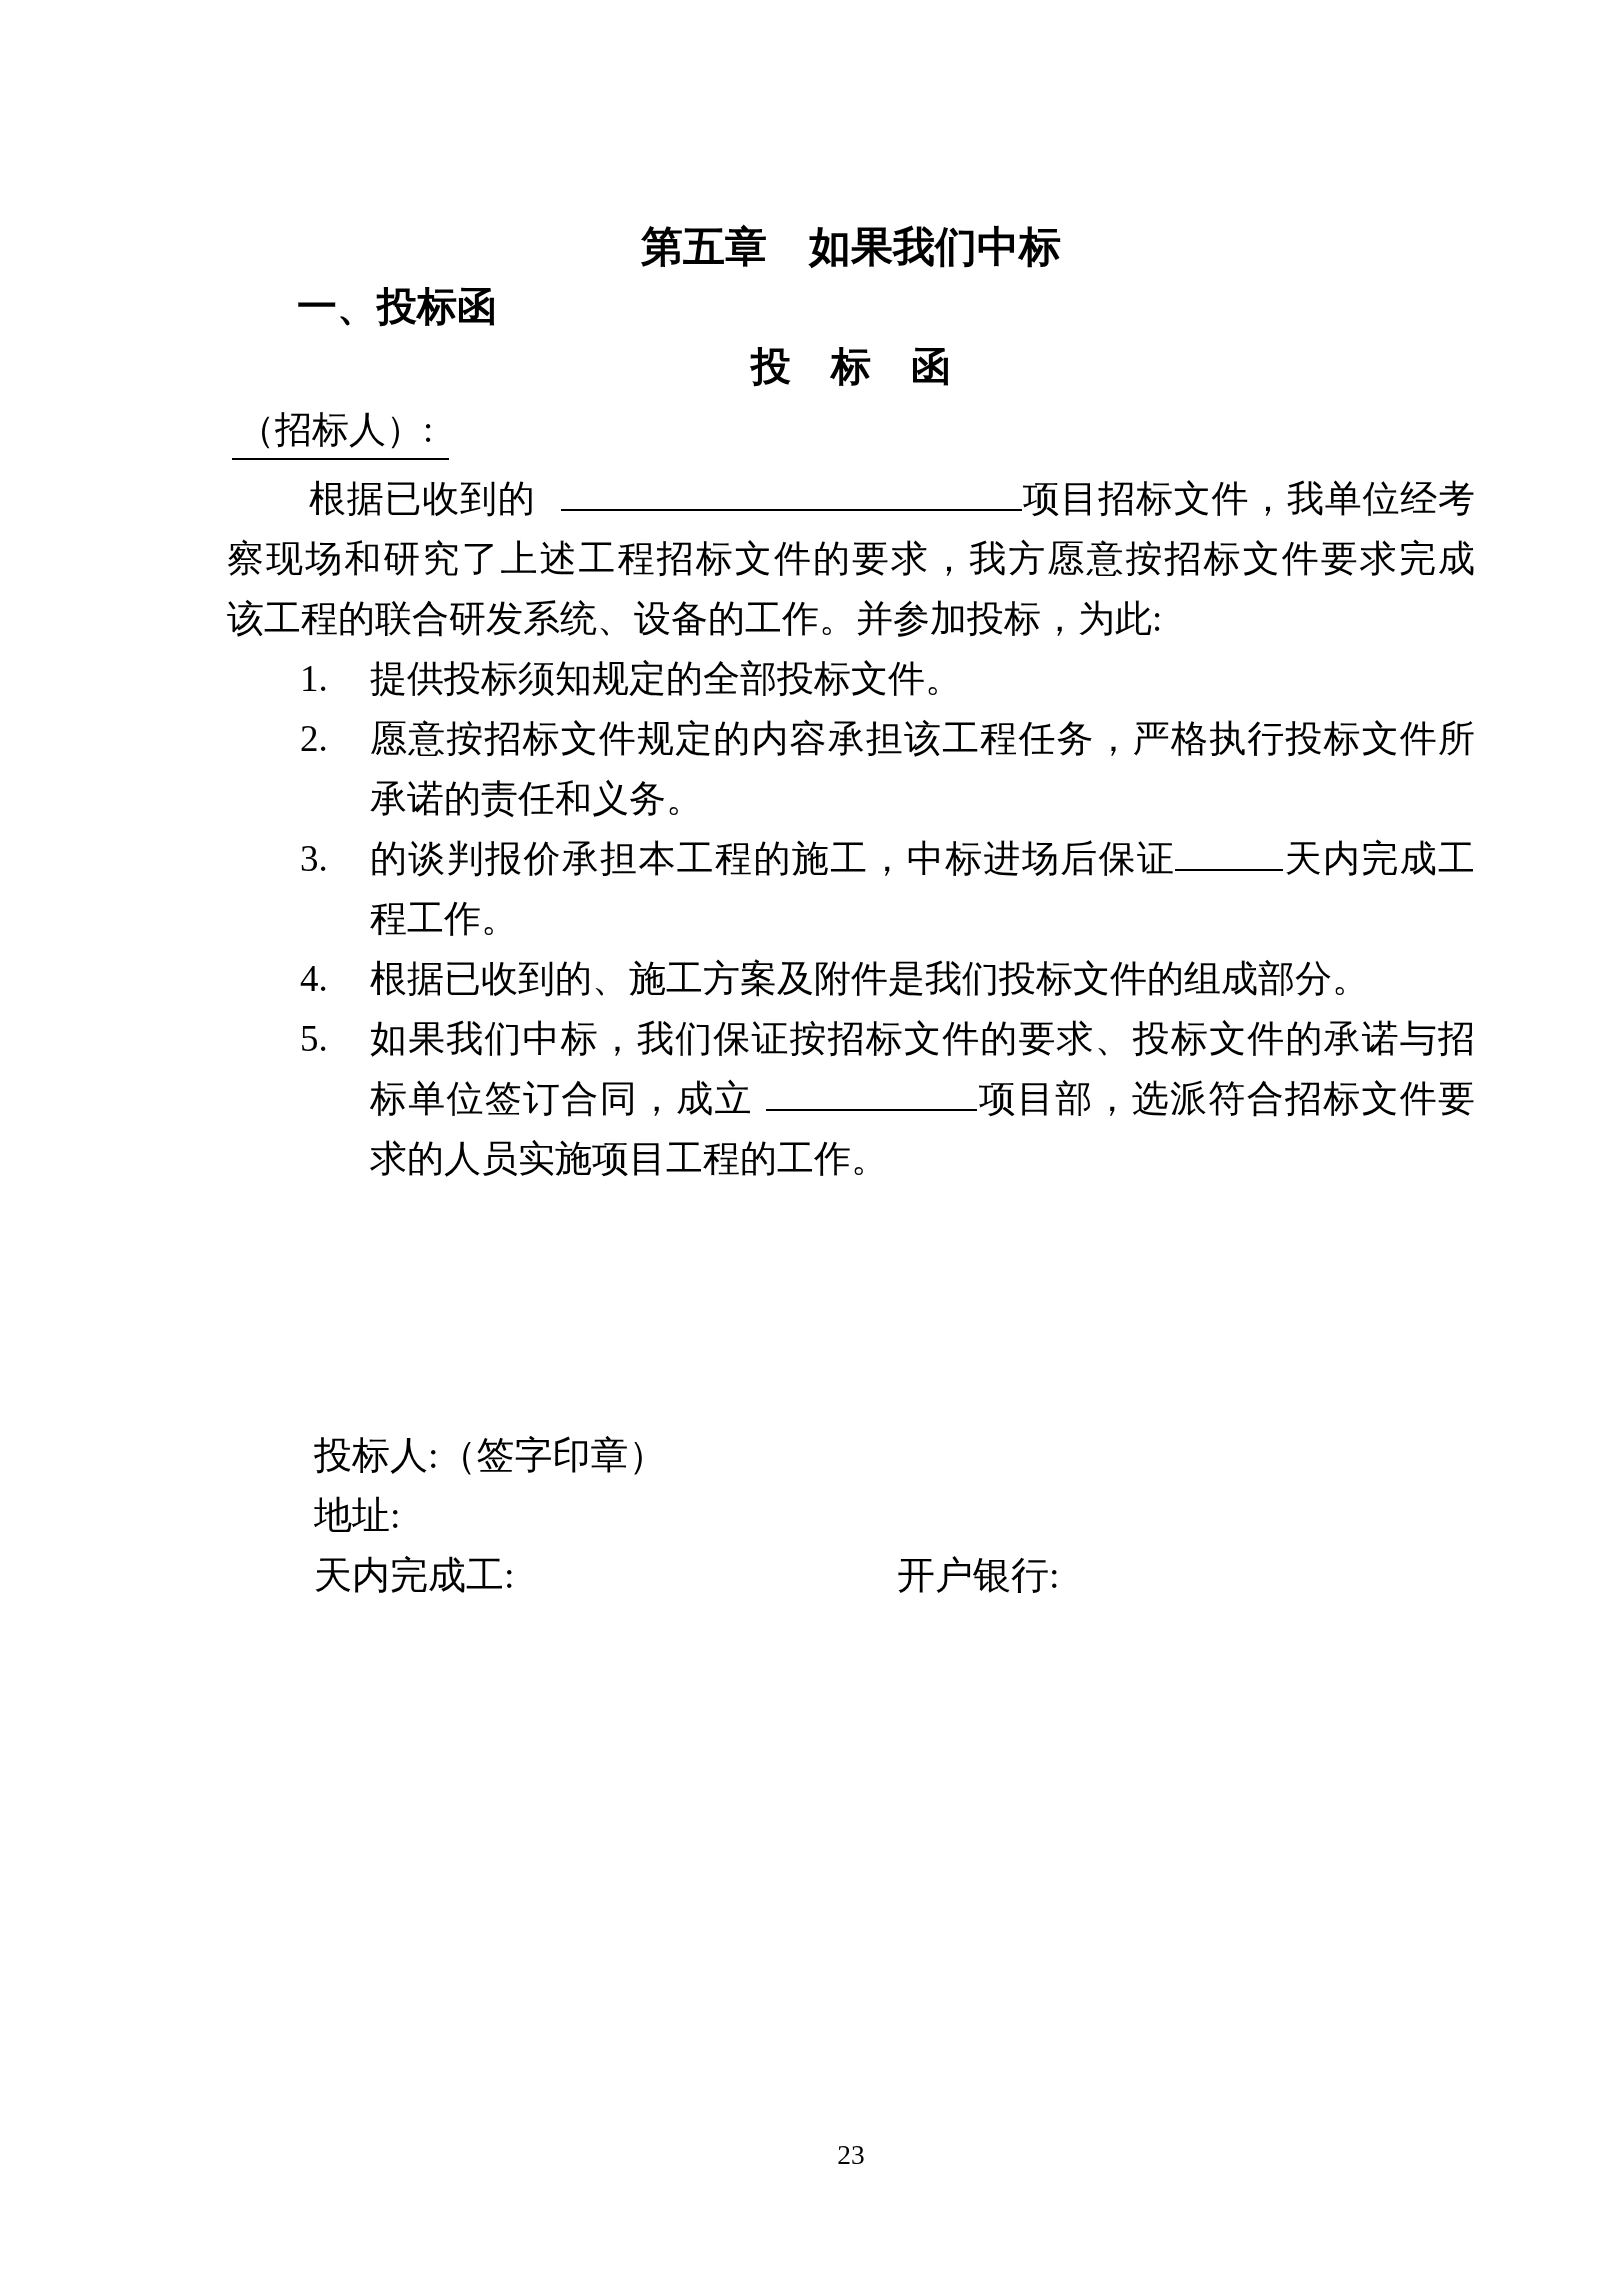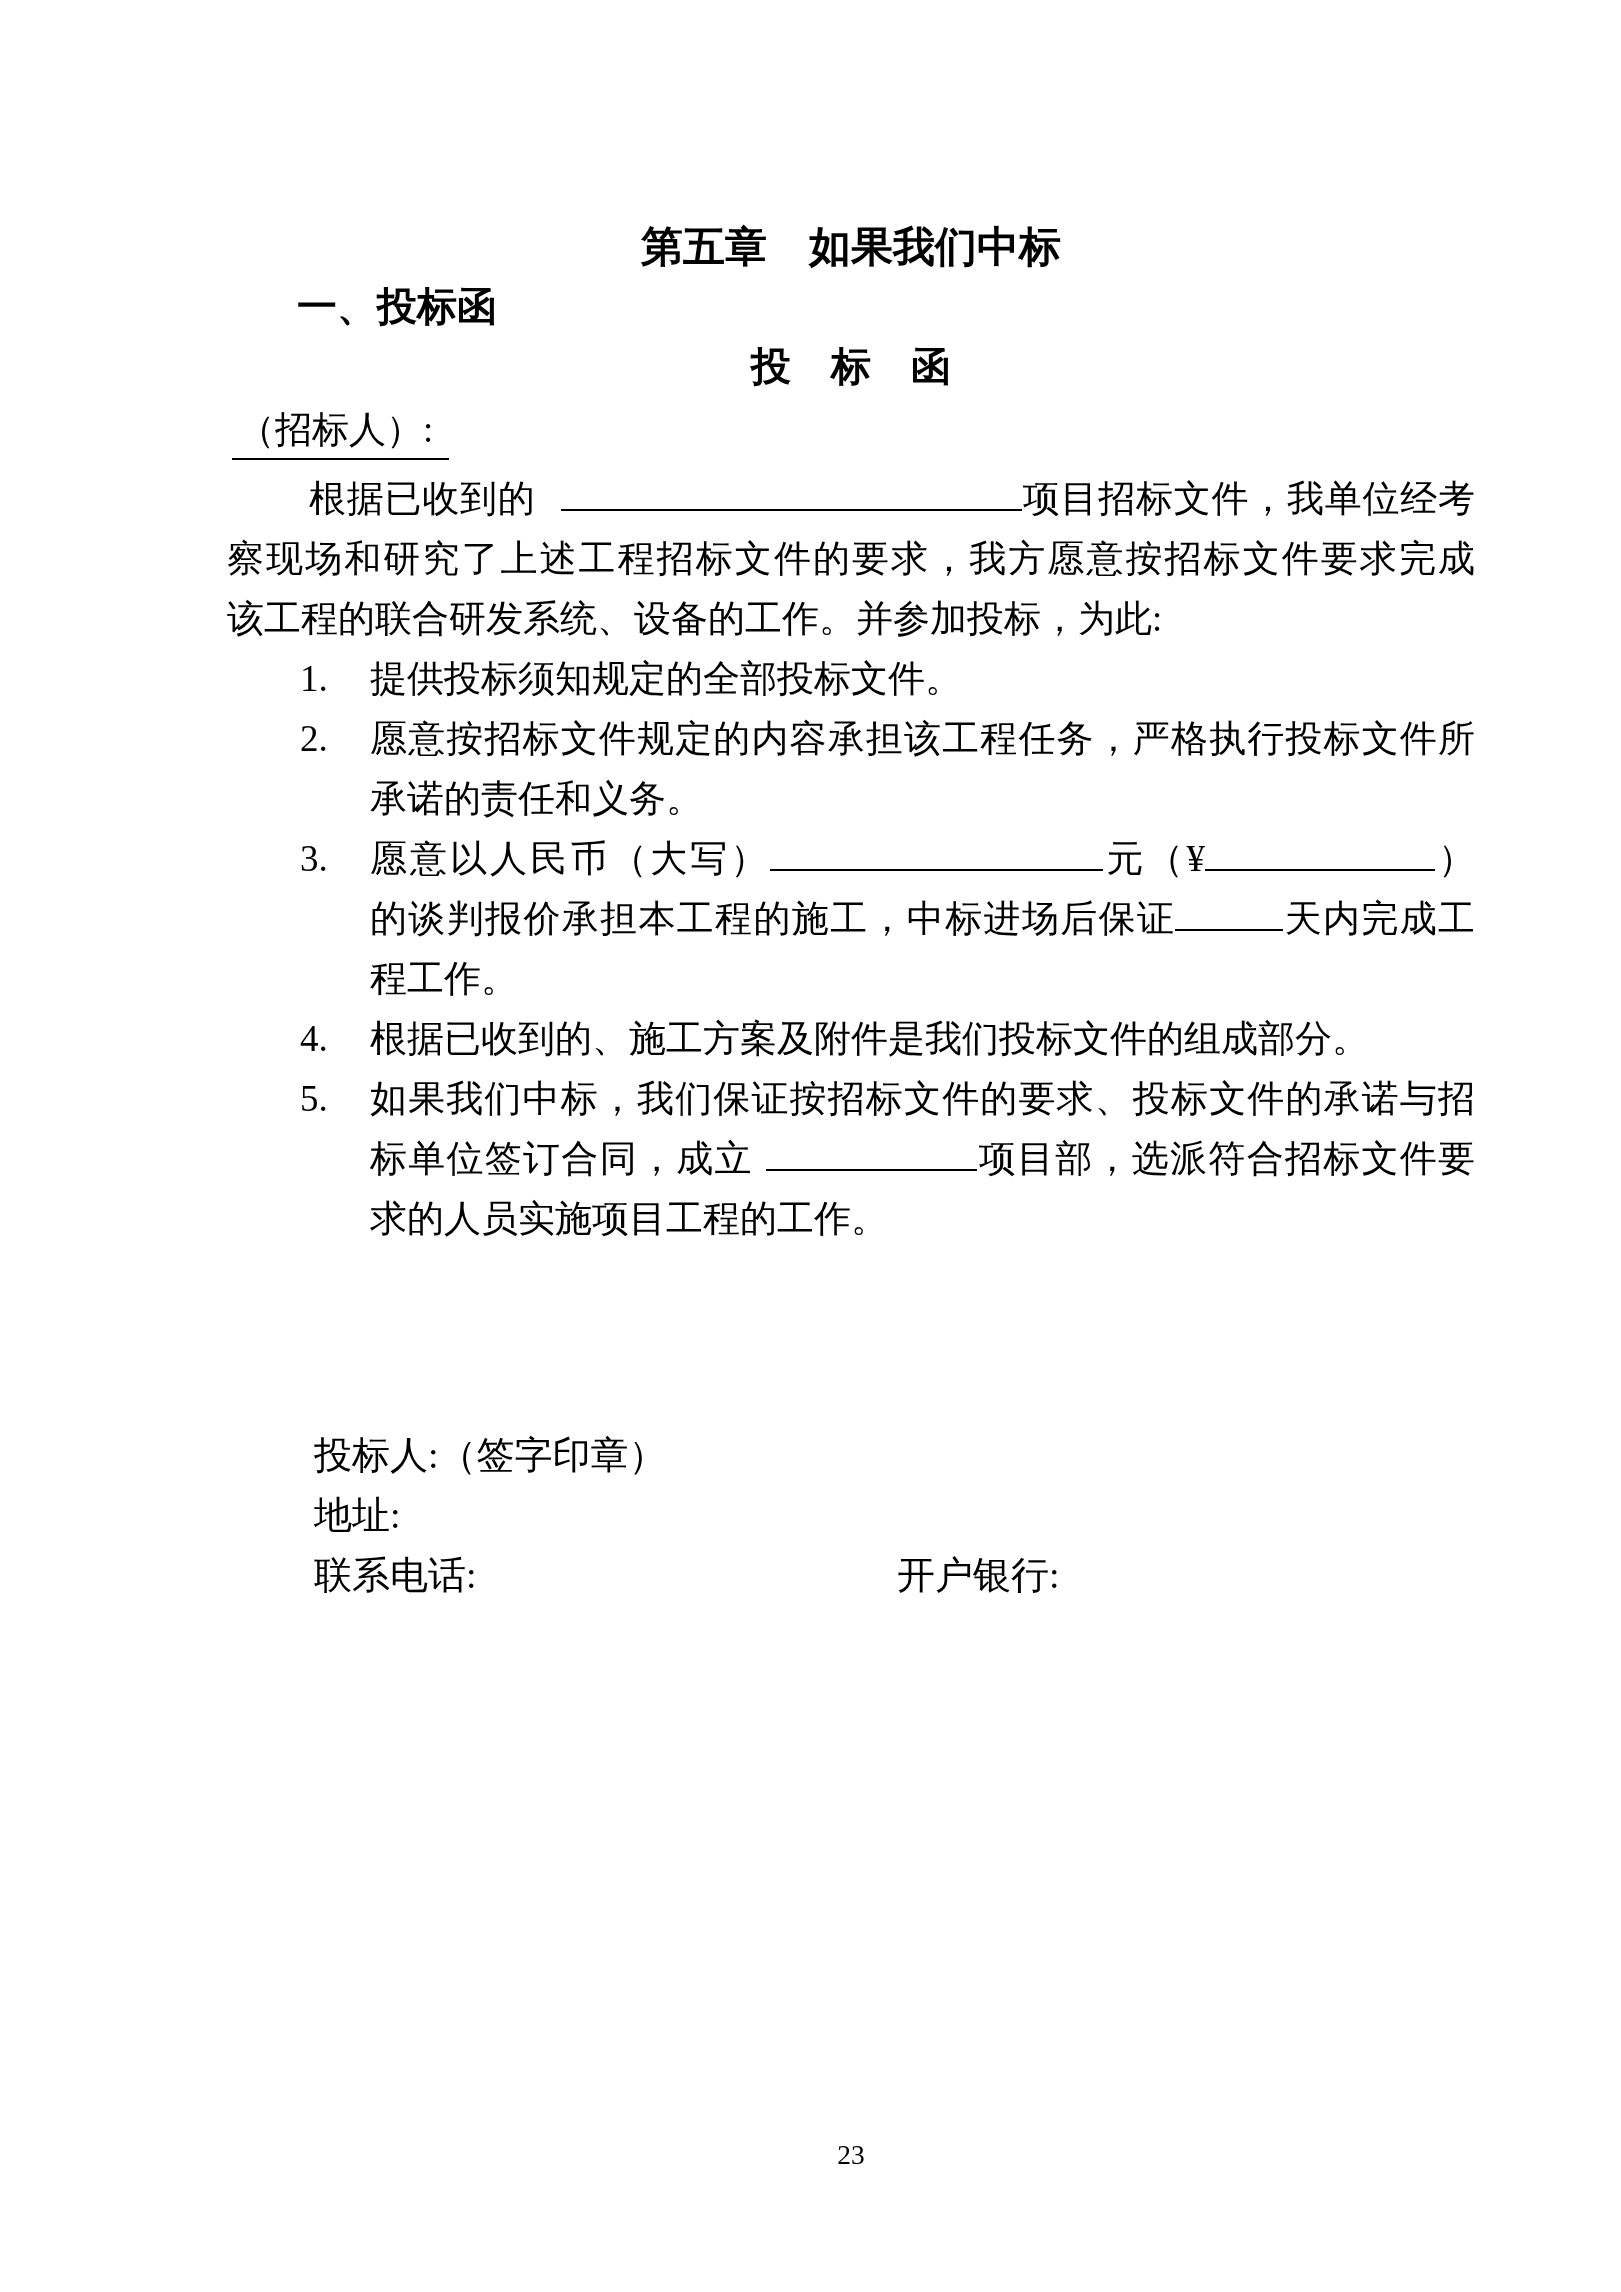--- a/index.html
+++ b/index.html
@@ -161,21 +161,20 @@
     </div>
 
     <div class="item">
       <span class="num">2.</span>
       <div class="line fill">愿意按招标文件规定的内容承担该工程任务，严格执行投标文件所</div>
       <div class="line">承诺的责任和义务。</div>
     </div>
 
     <div class="item">
       <span class="num">3.</span>
-      <div class="line fill"><span>愿意以人民币（大写）</span><span class="blank b340"></span><span>元（¥</span><span class="blank b235"></span><span>）</span></div>
       <div class="line fill"><span>的谈判报价承担本工程的施工，中标进场后保证</span><span class="blank b110"></span><span>天内完成工</span></div>
       <div class="line">程工作。</div>
     </div>
 
     <div class="item">
       <span class="num">4.</span>
       <div class="line">根据已收到的、施工方案及附件是我们投标文件的组成部分。</div>
     </div>
 
     <div class="item">
@@ -183,19 +182,19 @@
       <div class="line fill">如果我们中标，我们保证按招标文件的要求、投标文件的承诺与招</div>
       <div class="line fill"><span>标单位签订合同，成立</span><span class="blank b215"></span><span>项目部，选派符合招标文件要</span></div>
       <div class="line">求的人员实施项目工程的工作。</div>
     </div>
 
   </div>
 
   <div class="signature">
     <div class="sig-row"><span>投标人:（签字印章）</span></div>
     <div class="sig-row"><span>地址:</span></div>
-    <div class="sig-row"><span>联系电话:</span><span class="sig-col2">开户银行:</span></div>
+    <div class="sig-row"><span>天内完成工:</span><span class="sig-col2">开户银行:</span></div>
   </div>
 
   <div class="footer">23</div>
 
 </div>
 
 
 </body></html>

